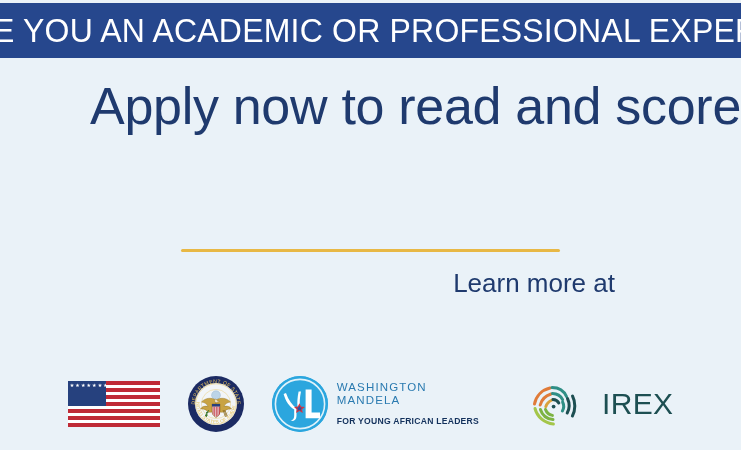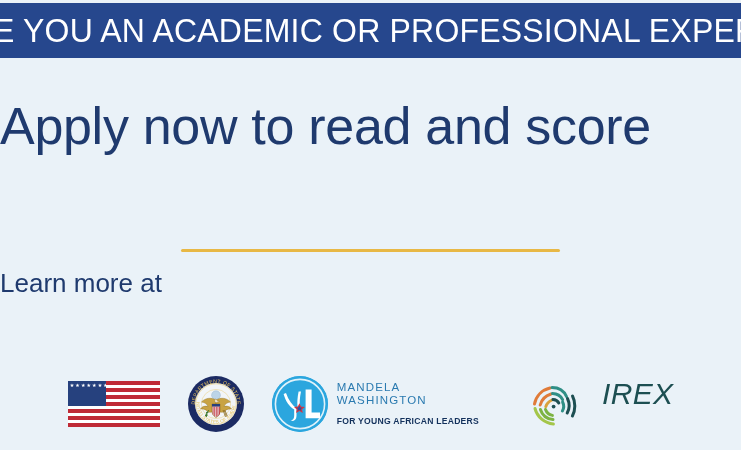--- a/index.html
+++ b/index.html
@@ -44,23 +44,23 @@
     transform: scaleX(0.97);
     line-height: 1;
     
     margin-left: 2px;
   }
 
   
   .headline {
     position: absolute;
     left: 0;
-    top: 88px;
-    width: 741px;
-    text-align: left;
+    top: 68px;
+    width: 741px;
+    text-align: right;
     color: #1f3a6e;
     font-family: "Liberation Sans", sans-serif;
     font-size: 52px;
     font-weight: 400;
     line-height: 77px;
     letter-spacing: -0.3px;
   }
   .headline-line {
     display: block;
     white-space: nowrap;
@@ -76,21 +76,21 @@
     background: #e8b845;
     border-radius: 2px;
   }
 
   
   .subtext {
     position: absolute;
     left: 0;
     top: 265px;
     width: 615px;
-    text-align: left;
+    text-align: right;
     color: #1f3a6e;
     font-size: 26px;
     font-weight: 400;
     line-height: 36px;
   }
   .subtext span {
     display: block;
     white-space: nowrap;
   }
 
@@ -216,25 +216,24 @@
     font-weight: 700;
     letter-spacing: 0.25px;
     line-height: 12px;
     margin-top: 8px;
     white-space: nowrap;
   }
 
   
   .irex-lockup {
     display: flex;
-    align-items: flex-start;
+    align-items: center;
     gap: 19px;
     flex: none;
     margin-left: 22px;
-    font-style: italic;
   }
   .irex-mark {
     width: 54px;
     height: 50px;
     flex: none;
   }
   .irex-word {
     color: #1d4f52;
     font-size: 30px;
     font-weight: 400;
@@ -325,22 +324,22 @@
                    C21.8 43.6, 22.2 41.6, 22.2 39 L22.2 33.6 C17 30.4, 13.6 25, 11.6 18 Z" fill="#ffffff"></path>
           <path d="M26.6 15.6 C25.4 21.6, 25 26.6, 25.6 31.6 L28 31.6 C27.4 26.4, 27.8 21.4, 29 15.6 Z" fill="#ffffff"></path>
 
           <path d="M33.6 13.6 L39.6 13.6 L39.6 36.6 L48 36.6 L48 42.2 L33.6 42.2 Z" fill="#ffffff"></path>
 
           <path d="M27.4 27.2 L29 30.6 L32.8 31 L30 33.4 L30.8 37 L27.4 35.1 L24 37 L24.8 33.4 L22 31 L25.8 30.6 Z" fill="#d8353f"></path>
           <path d="M27.4 29.6 L28.3 31.5 L30.4 31.7 L28.8 33 L29.3 35 L27.4 34 L25.5 35 L26 33 L24.4 31.7 L26.5 31.5 Z" fill="#2d4f9e"></path>
         </svg>
       </div>
       <div class="mwf-text">
+        <span class="l">WASHINGTON</span>
         <span class="l">MANDELA</span>
-        <span class="l">WASHINGTON</span>
         <span class="tag">FOR YOUNG AFRICAN LEADERS</span>
       </div>
     </div>
 
     <div class="irex-lockup">
       <svg class="irex-mark" viewBox="0 0 54 50" xmlns="http://www.w3.org/2000/svg" fill="none" stroke-linecap="round">
 
         <path d="M21 9 C13 11, 7 17, 5.5 25" stroke="#e07b39" stroke-width="3"></path>
         <path d="M22 15 C16.5 16.8, 12.5 20.8, 11.2 26" stroke="#e07b39" stroke-width="3"></path>
         <path d="M23 21 C20 22.4, 17.6 24.8, 16.8 27.6" stroke="#d9a13b" stroke-width="3"></path>

